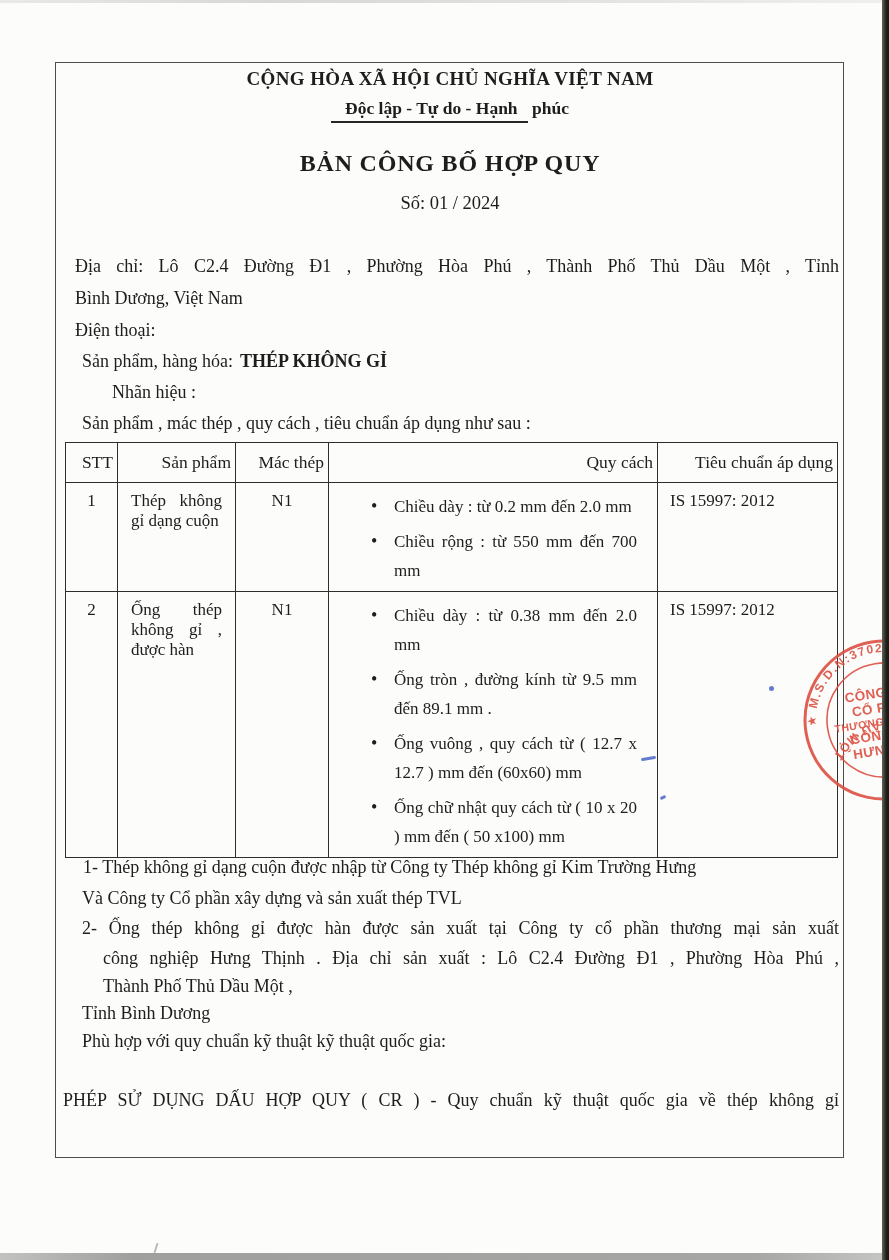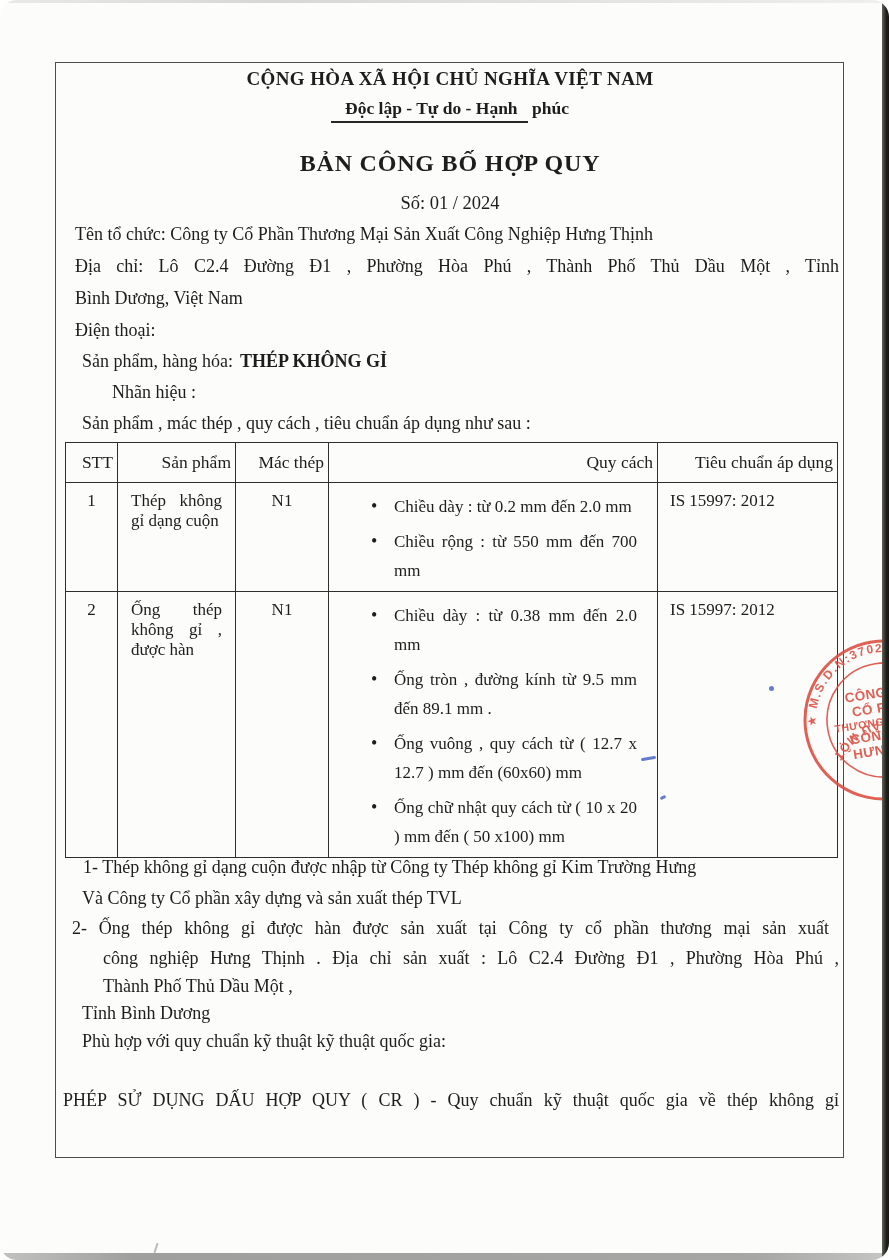--- a/index.html
+++ b/index.html
@@ -11,21 +11,20 @@
   }
   *{box-sizing:border-box;margin:0;padding:0;}
   html,body{background:#ffffff;}
   .scan{
     position:relative;
     width:889px;height:1260px;
     background:var(--paper);
     overflow:hidden;
     font-family:"Liberation Serif","DejaVu Serif",serif;
     color:var(--ink);
-    border-radius:17px;
   }
   
   .edge-top{position:absolute;left:0;top:0;width:889px;height:3px;
     background:linear-gradient(to right,#e9e9e7,#d7d7d5 30%,#e4e4e2 70%,#efefed);}
   .edge-right{position:absolute;right:0;top:0;width:7px;height:1260px;
     background:linear-gradient(to right,#63635c,#21211c 60%,#16160f);z-index:30;}
   .edge-bottom{position:absolute;left:0;bottom:0;width:889px;height:7px;
     background:linear-gradient(to right,#c2c2c0,#9f9f9d 15%,#a6a6a4 85%,#c6c6c4);z-index:29;}
   .border-box{
     position:absolute;left:55px;top:62px;width:789px;height:1096px;
@@ -73,21 +72,21 @@
     line-height:29px;}
   td.c-qc li .mk::before{content:"•";position:absolute;left:2px;top:0;
     font-size:18px;}
   td.c-qc li .tx{display:block;max-width:243px;text-align:justify;}
   td.c-tc{padding:8px 6px 0 12px;}
   
   .note{position:absolute;font-size:18px;}
   .jl{text-align:justify;text-align-last:justify;}
   .n0{left:83px;top:857px;width:757px;}
   .n1{left:82px;top:888px;}
-  .n2{left:72px;top:918px;width:757px;}
+  .n2{left:82px;top:918px;width:757px;}
   .n3{left:103px;top:948px;width:736px;}
   .n4{left:103px;top:976px;}
   .n5{left:82px;top:1003px;}
   .n6{left:82px;top:1031px;}
   .n7{left:105px;top:1059px;width:733px;}
   .n8{left:63px;top:1090px;width:776px;}
   
   svg.stamp{position:absolute;left:770px;top:605px;width:230px;height:230px;
     z-index:20;opacity:.9;}
   svg.stamp text{fill:var(--stamp);font-family:"Liberation Sans","DejaVu Sans",sans-serif;
@@ -111,21 +110,20 @@
 
   <div class="edge-top"></div>
   <div class="border-box"></div>
 
   <div class="cline nat">CỘNG HÒA XÃ HỘI CHỦ NGHĨA VIỆT NAM</div>
   <div class="cline motto"><span class="u">Độc lập - Tự do - Hạnh</span><span> phúc</span></div>
 
   <div class="cline doc-title">BẢN CÔNG BỐ HỢP QUY</div>
   <div class="cline doc-no">Số: 01 / 2024</div>
 
-  <div class="bl b-org">Tên tổ chức: Công ty Cổ Phần Thương Mại Sản Xuất Công Nghiệp Hưng Thịnh</div>
   <div class="bl wrapline b-addr1">Địa chỉ: Lô C2.4 Đường Đ1 , Phường Hòa Phú , Thành Phố Thủ Dầu Một , Tỉnh</div>
   <div class="bl b-addr2">Bình Dương, Việt Nam</div>
   <div class="bl b-phone">Điện thoại:</div>
   <div class="bl b-prod"><span>Sản phẩm, hàng hóa:</span><span class="val">THÉP KHÔNG GỈ</span></div>
   <div class="bl b-brand">Nhãn hiệu :</div>
   <div class="bl b-intro">Sản phẩm , mác thép , quy cách , tiêu chuẩn áp dụng như sau :</div>
 
   <table class="spec">
     <colgroup>
       <col style="width:52px">

